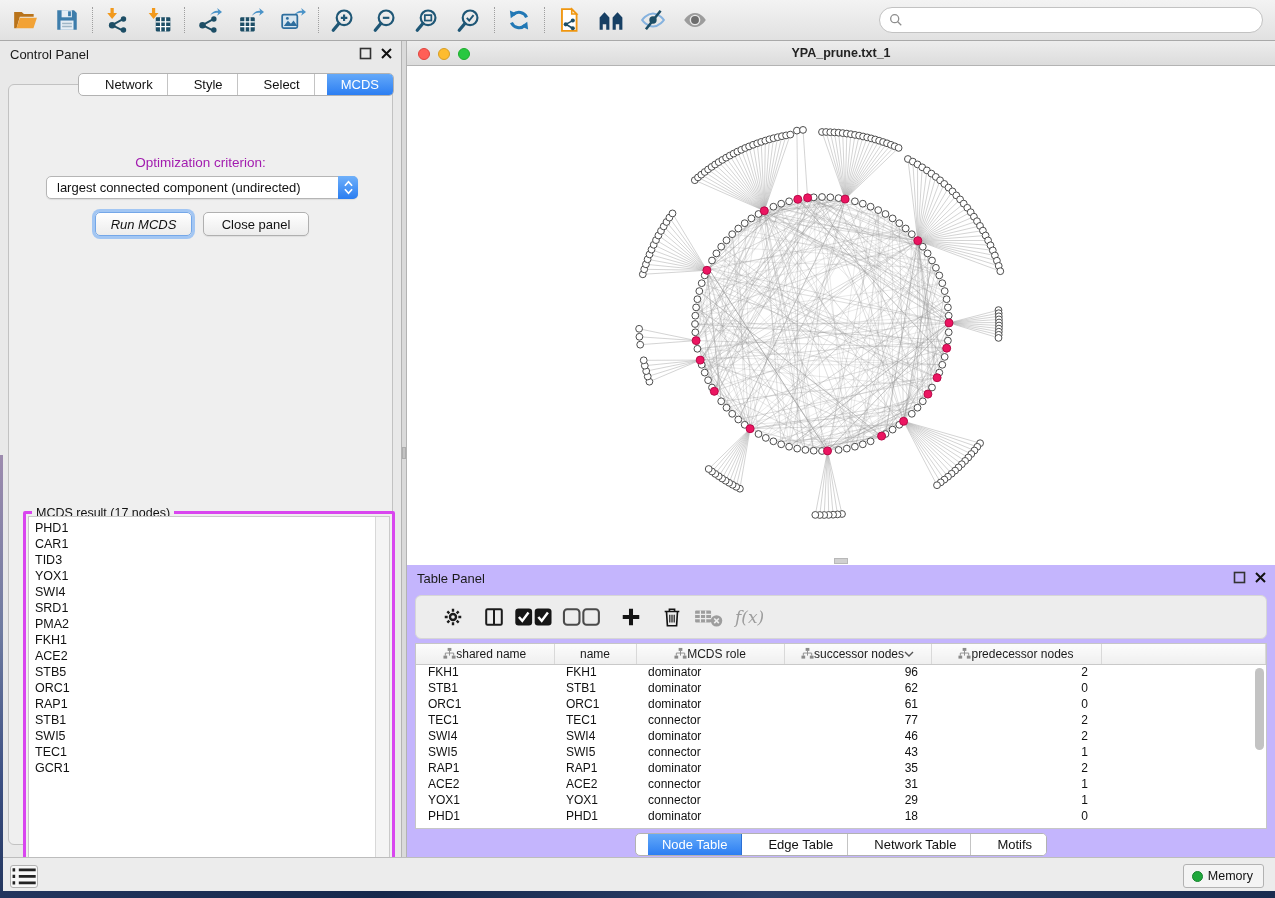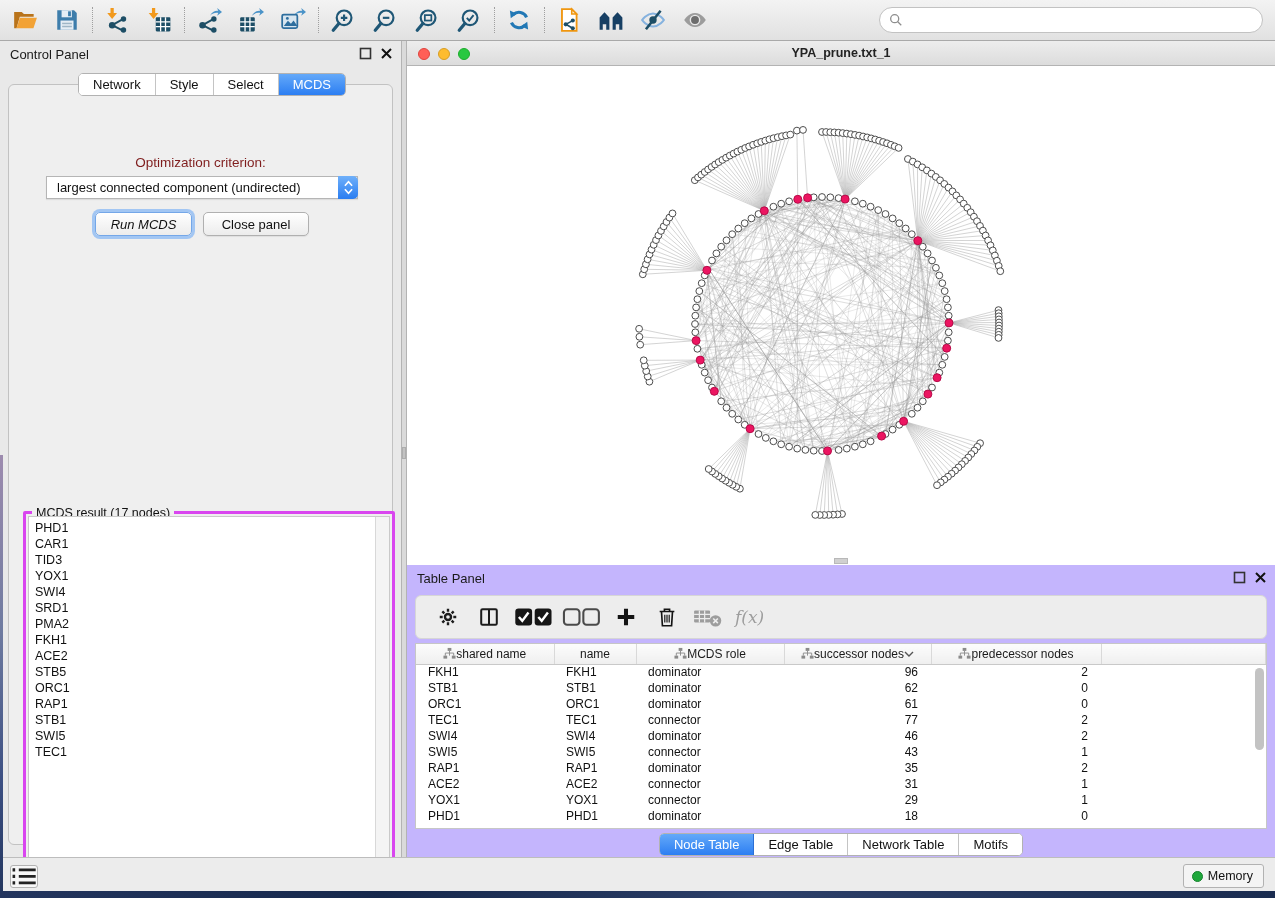--- a/index.html
+++ b/index.html
@@ -19,29 +19,29 @@
   .searchbox svg { width:14px; height:14px; }
   .searchbox input { border:none; outline:none; flex:1; height:20px; font-size:13px; background:transparent; padding-left:5px; }
 
   
   .control-panel { position:absolute; left:0; top:41px; width:401px; height:816px; background:#e9e9e9; }
   .panel-titlebar { position:relative; height:26px; display:flex; align-items:center; padding:0 10px;
     font-size:13px; color:#1a1a1a; }
   .win-ctrls { position:absolute; right:8px; top:6px; display:flex; gap:8px; }
   .win-ctrls svg { width:13px; height:13px; }
   .seg-tabs { position:absolute; display:flex; border:1px solid #b2b2b2; border-radius:5px; background:#fff; overflow:hidden; height:23px; z-index:5; }
-  .seg-tab { font-size:13px; color:#111; padding:0 14px; display:flex; align-items:center; border-right:1px solid #c4c4c4; background:#fff; white-space:nowrap; }
+  .seg-tab { font-size:13px; color:#111; padding:0 14px; display:flex; align-items:center; border-right:1px solid #c4c4c4; background:#fff; white-space:nowrap;margin-left:12px; }
   .seg-tab:last-child { border-right:none; }
   .seg-tab.active { background:linear-gradient(#64a9f9,#2c7ef2); color:#fff; border-right-color:#2c6fd4; }
   .cp-tabs { left:78px; top:32px; }
   .cp-inner { position:absolute; left:8px; top:43px; width:385px; height:761px;
     background:#efefef; border:1px solid #c2c2c2; border-radius:6px; }
-  .opt-label { position:absolute; top:70px; width:100%; text-align:center; font-size:13.5px; color:#7f1d1d; }
+  .opt-label { position:absolute; top:70px; width:100%; text-align:center; font-size:13.5px; color:#a21caf; }
   .opt-select { position:absolute; left:37px; top:91px; width:312px; height:23px; background:#fff;
-    border:1px solid #b5b5b5; border-radius:0; display:flex; align-items:center; font-size:13px; color:#111;
+    border:1px solid #b5b5b5; border-radius:5px; display:flex; align-items:center; font-size:13px; color:#111;
     box-shadow:0 1px 1px rgba(0,0,0,.08); }
   .opt-select .sel-text { flex:1; padding-left:10px; white-space:nowrap; }
   .stepper { width:20px; height:23px; margin-right:-1px; border-radius:0 5px 5px 0;
     background:linear-gradient(#6fb0fa,#2a7df1); display:flex; flex-direction:column; align-items:center; justify-content:center; gap:1px; }
   .stepper svg { width:9px; height:7px; }
   .mac-btn { position:absolute; height:24px; background:linear-gradient(#ffffff,#ececec);
     border:1px solid #b0b0b0; border-radius:5px; font-size:13px; color:#111;
     display:flex; align-items:center; justify-content:center; box-shadow:0 1px 1px rgba(0,0,0,.07); }
   .mac-btn.focus-ring { box-shadow:0 0 0 3px rgba(110,170,245,.6); border-color:#74a7e8;font-style:italic; }
   .mcds-fieldset { position:absolute; left:14px; top:426px; width:372px; height:372px;
@@ -68,21 +68,21 @@
   .light.yellow { background:#febc2e; border:1px solid #d89e24; }
   .light.green { background:#28c840; border:1px solid #1dad2b; }
   .net-canvas { position:relative; width:868px; height:496px; background:#fff; }
   .net-divider { position:absolute; left:407px; top:565px; width:868px; height:0px; }
   .net-grip { position:absolute; left:427px; top:-7px; width:14px; height:6px; background:#d0d0d0; border:1px solid #b8b8b8; }
 
   
   .table-panel { position:absolute; left:407px; top:565px; width:868px; height:292px; background:#c4b5fd; }
   .tp-toolbar { position:absolute; left:8px; top:30px; width:852px; height:44px; background:#ededed;
     border:1px solid #d6d6d6; border-radius:6px; display:flex; align-items:center; padding-left:16px; gap:9px; }
-  .tp-btn { height:32px; min-width:32px; display:flex; align-items:center; justify-content:center; }
+  .tp-btn { height:32px; min-width:32px; display:flex; align-items:center; justify-content:flex-end; }
   .tp-btn svg { height:22px; }
   .tablebox { position:absolute; left:8px; top:78px; width:852px; height:186px; background:#fff; border:1px solid #c6c6c6; }
   table.datatable { border-collapse:collapse; table-layout:fixed; width:100%; }
   .datatable th { height:20px; background:linear-gradient(#fcfcfc,#efefef); border-right:1px solid #d9d9d9;
     border-bottom:1px solid #c9c9c9; font-size:12px; font-weight:400; color:#1a1a1a; }
   .datatable th .hwrap { display:flex; align-items:center; justify-content:center; gap:0; }
   .datatable th svg { flex:none; }
   .datatable td { height:16px; font-size:12px; color:#111; padding:0; white-space:nowrap; overflow:hidden; }
   .datatable td.l { padding-left:12px; text-align:left; }
   .datatable td.r { padding-right:13px; text-align:right; }
@@ -302,20 +302,21 @@
               <li>SRD1</li>
               <li>PMA2</li>
               <li>FKH1</li>
               <li>ACE2</li>
               <li>STB5</li>
               <li>ORC1</li>
               <li>RAP1</li>
               <li>STB1</li>
               <li>SWI5</li>
               <li>TEC1</li>
+              <li>GCR1</li>
             </ul>
           <div class="mcds-scroll"></div>
         </div>
       </div>
     </div>
   </div>
 
   <div class="vsplit">
       <div class="grip"></div>
     </div>

